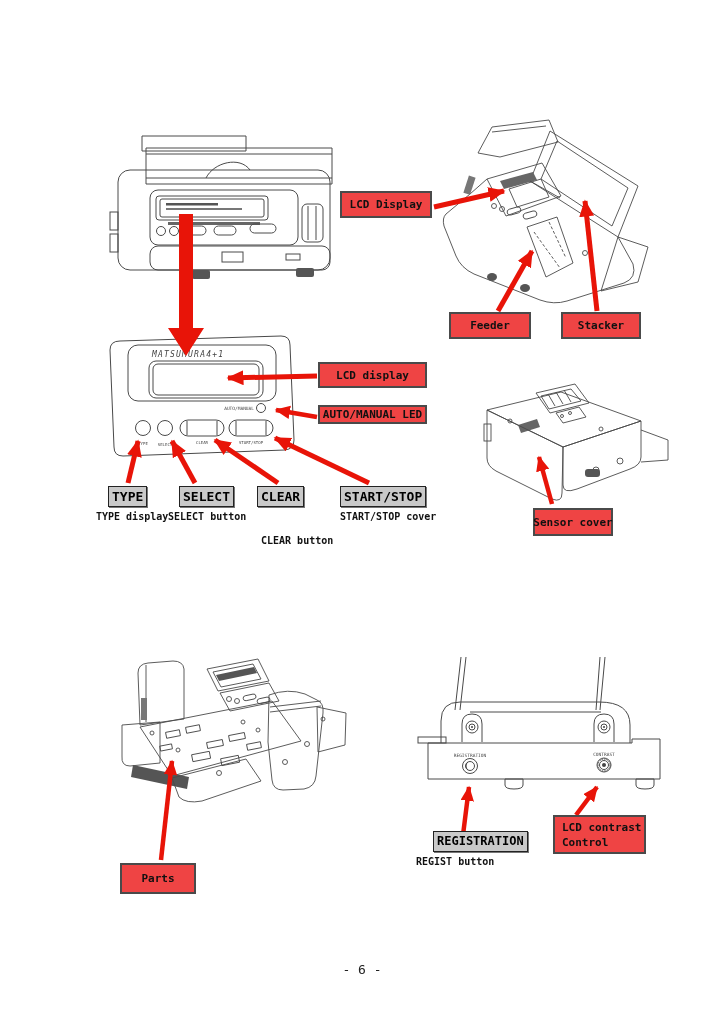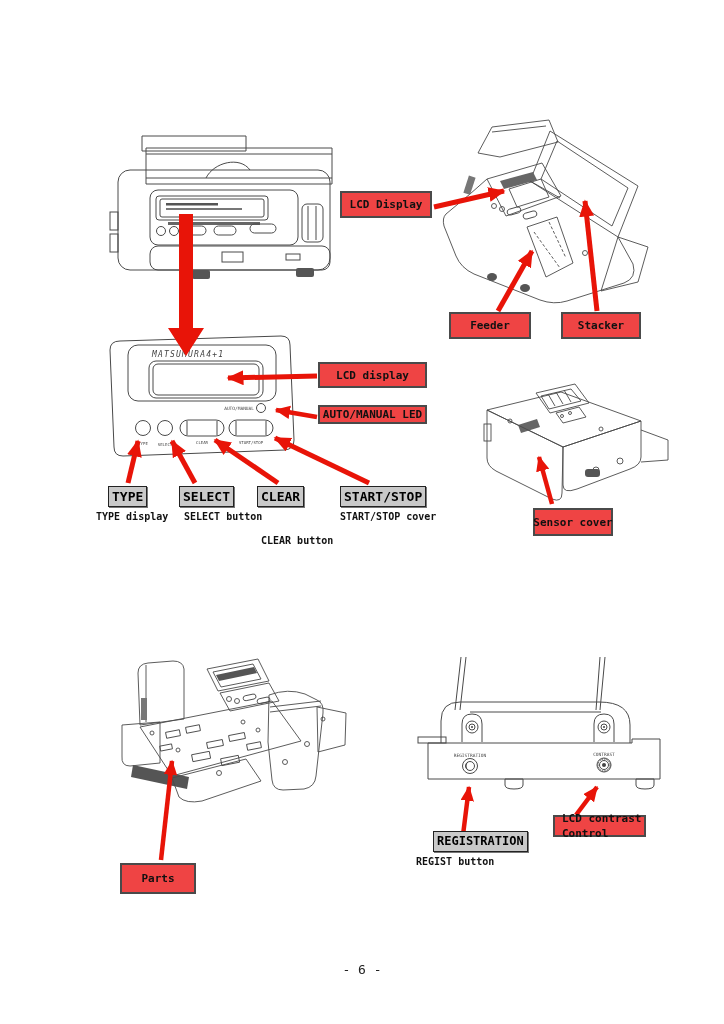--- a/index.html
+++ b/index.html
@@ -214,31 +214,31 @@
     </g>
   </svg>
 
   <div class="callout" style="left:340px;top:191px;width:92px;height:27px;">LCD Display</div>
   <div class="callout" style="left:449px;top:312px;width:82px;height:27px;">Feeder</div>
   <div class="callout" style="left:561px;top:312px;width:80px;height:27px;">Stacker</div>
   <div class="callout" style="left:318px;top:362px;width:109px;height:26px;">LCD display</div>
   <div class="callout" style="left:318px;top:405px;width:109px;height:19px;">AUTO/MANUAL LED</div>
   <div class="callout" style="left:533px;top:508px;width:80px;height:28px;">Sensor cover</div>
   <div class="callout" style="left:120px;top:863px;width:76px;height:31px;">Parts</div>
-  <div class="callout multi" style="left:553px;top:815px;width:93px;height:22px;">
+  <div class="callout multi" style="left:553px;top:815px;width:93px;height:39px;">
     <span>LCD contrast</span>
     <span>Control</span>
   </div>
 
   <div class="keycap" style="left:108px;top:486px;">TYPE</div>
   <div class="keycap" style="left:179px;top:486px;">SELECT</div>
   <div class="keycap" style="left:257px;top:486px;">CLEAR</div>
   <div class="keycap" style="left:340px;top:486px;">START/STOP</div>
   <div class="keycap" style="left:433px;top:831px;font-size:12px;">REGISTRATION</div>
 
   <div class="caption" style="left:96px;top:511px;">TYPE display</div>
-  <div class="caption" style="left:184px;top:511px;text-align:center;">SELECT button</div>
+  <div class="caption" style="left:168px;top:511px;text-align:center;">SELECT button</div>
   <div class="caption" style="left:261px;top:535px;">CLEAR button</div>
   <div class="caption" style="left:340px;top:511px;">START/STOP cover</div>
   <div class="caption" style="left:416px;top:856px;">REGIST button</div>
 
   <div class="footer">- 6 -</div>
 </div>
 
 </body></html>

